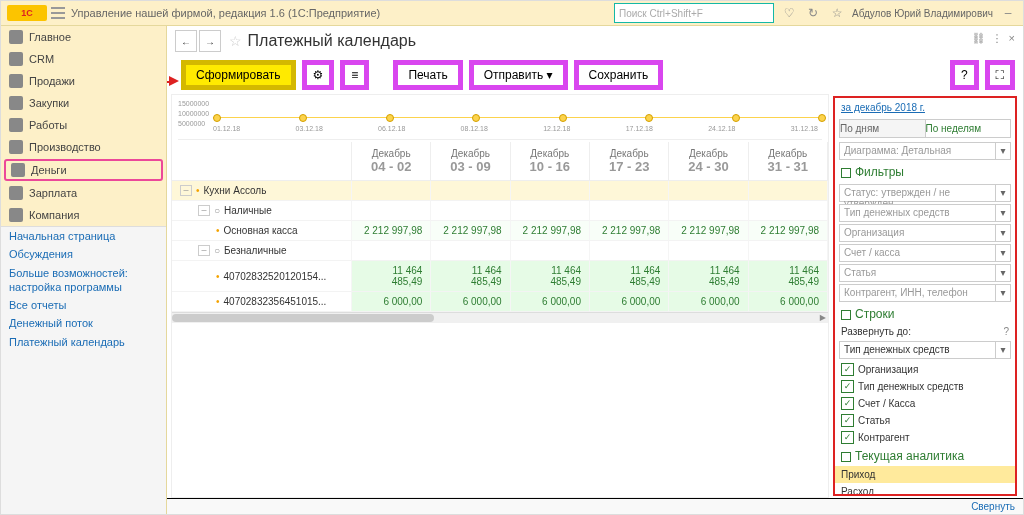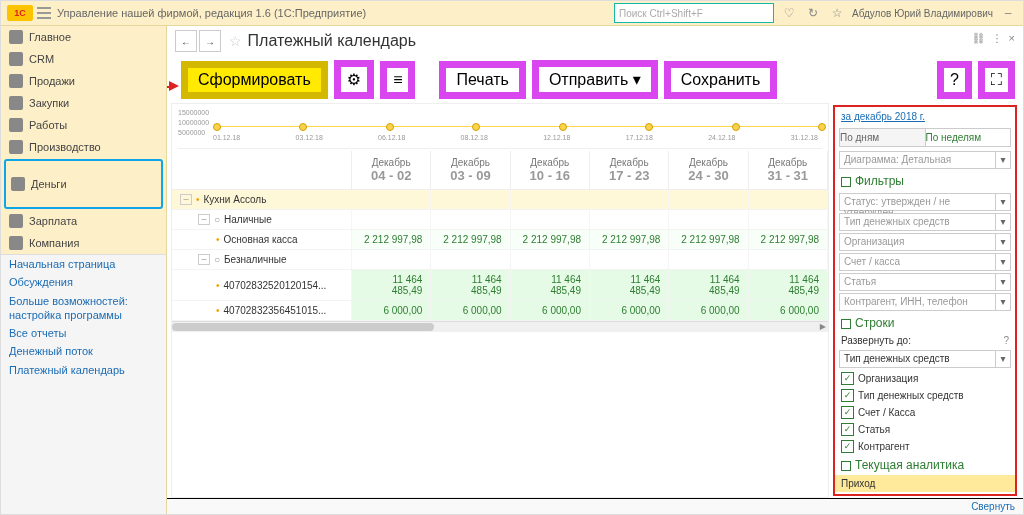--- a/index.html
+++ b/index.html
@@ -1,40 +1,40 @@
 <!DOCTYPE html>
 <html><head>
 <meta charset="utf-8">
 <style>
 html,body{margin:0;padding:0;font-family:Arial,sans-serif;font-size:11px;color:#333;background:#fff;height:100%}
 .app{display:flex;flex-direction:column;width:1024px;height:515px;overflow:hidden;border:1px solid #ddd;box-sizing:border-box}
 .titlebar{display:flex;align-items:center;background:#fdf0c8;height:24px;padding:0 6px;border-bottom:1px solid #e5d89c}
-.logo{width:26px;height:16px;background:#fcc400;color:#d22;font-weight:bold;font-size:9px;display:flex;align-items:center;justify-content:center;margin-right:4px;border-radius:2px}
+.logo{width:40px;height:16px;background:#fcc400;color:#d22;font-weight:bold;font-size:9px;display:flex;align-items:center;justify-content:center;margin-right:4px;border-radius:2px}
 .burger{width:14px;height:14px;margin-right:6px;display:flex;flex-direction:column;justify-content:space-around}
 .burger span{height:2px;background:#999}
 .title-text{color:#666;font-size:11px}
 .spacer{flex:1}
 .search-box{width:150px;height:18px;border:1px solid #14b8a6;background:#fff;padding:0 4px;font-size:10px;color:#aaa;display:flex;align-items:center}
 .tb-icon{width:18px;height:18px;margin-left:6px;display:flex;align-items:center;justify-content:center;color:#888;font-size:12px}
 .user{color:#666;margin-left:6px;font-size:10px}
 .body{display:flex;flex:1;overflow:hidden}
 .sidebar{width:165px;background:#fdf0c8;display:flex;flex-direction:column;border-right:1px solid #e5d89c}
 .nav-item{display:flex;align-items:center;padding:4px 8px;color:#444;cursor:pointer}
-.nav-item.sel{border:2px solid #0ea5e9;border-radius:3px;margin:1px 3px;padding:16px 5px}
+.nav-item.sel{border:2px solid #ec4899;border-radius:3px;margin:1px 3px;padding:2px 5px}
 .nav-ic{width:14px;height:14px;margin-right:6px;background:#888;border-radius:2px}
 .sub-nav{background:#f5f5f5;flex:1;border-top:1px solid #ddd}
 .sub-item{padding:2px 8px;color:#1a6cb5;cursor:pointer;line-height:1.3}
 .main{flex:1;display:flex;flex-direction:column;overflow:hidden;position:relative}
 .page-head{display:flex;align-items:center;padding:4px 8px}
 .nav-btn{width:20px;height:20px;border:1px solid #ccc;background:#fff;margin-right:2px;display:flex;align-items:center;justify-content:center;font-size:10px}
 .star{color:#ccc;font-size:14px;margin:0 6px}
 .page-title{font-size:16px;color:#333}
 .head-icons{position:absolute;right:8px;top:6px;display:flex;gap:6px;color:#888}
 .toolbar{display:flex;align-items:center;padding:4px 8px;gap:6px;position:relative}
-.btn{border:7px solid #d946ef;background:#fff;padding:3px 10px;font-size:16px;cursor:pointer}
+.btn{border:5px solid #d946ef;background:#fff;padding:3px 10px;font-size:12px;cursor:pointer}
 .btn.yellow{background:#ffea00;border-color:#d4b800;font-weight:normal}
 .btn.icon-only{padding:3px 6px}
 .tb-right{position:absolute;right:8px;display:flex;gap:6px}
 .content{display:flex;flex:1;overflow:hidden;padding:0 4px}
 .report{flex:1;overflow:auto;border:1px solid #eee;position:relative}
 .chart-area{height:40px;border-bottom:1px solid #eee;position:relative;margin:4px 6px 2px 6px}
 .chart-y{position:absolute;left:0;top:0;font-size:7px;color:#999;line-height:10px}
 .chart-line{position:absolute;left:35px;right:4px;top:18px;height:1px;background:#fcd34d}
 .chart-dot{width:6px;height:6px;background:#fcd34d;border:1px solid #d4a000;border-radius:50%;position:absolute;top:-3px}
 .chart-x{position:absolute;left:35px;right:4px;top:26px;display:flex;justify-content:space-between;font-size:7px;color:#999}

